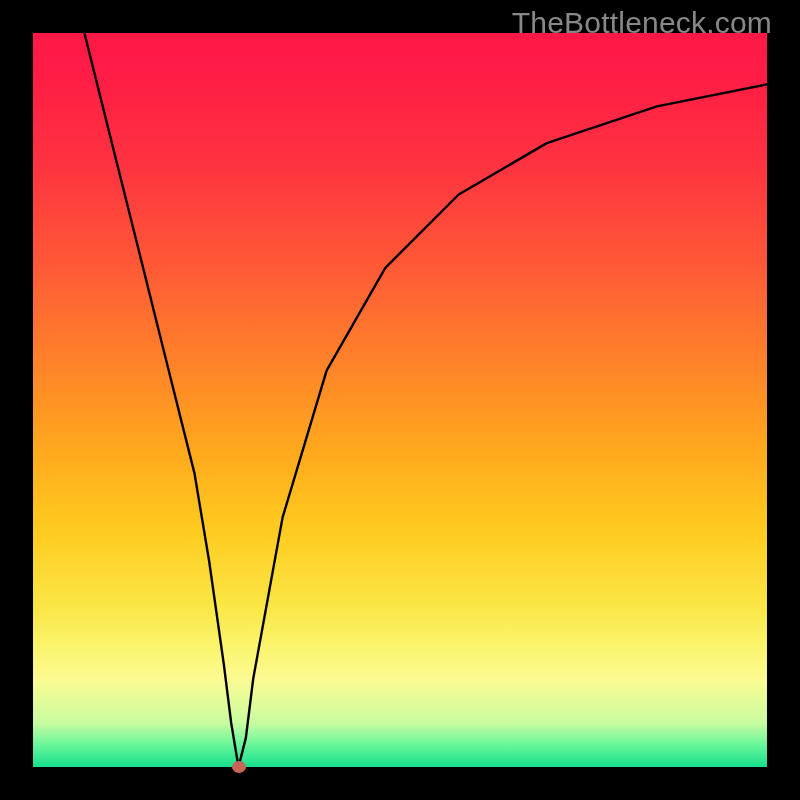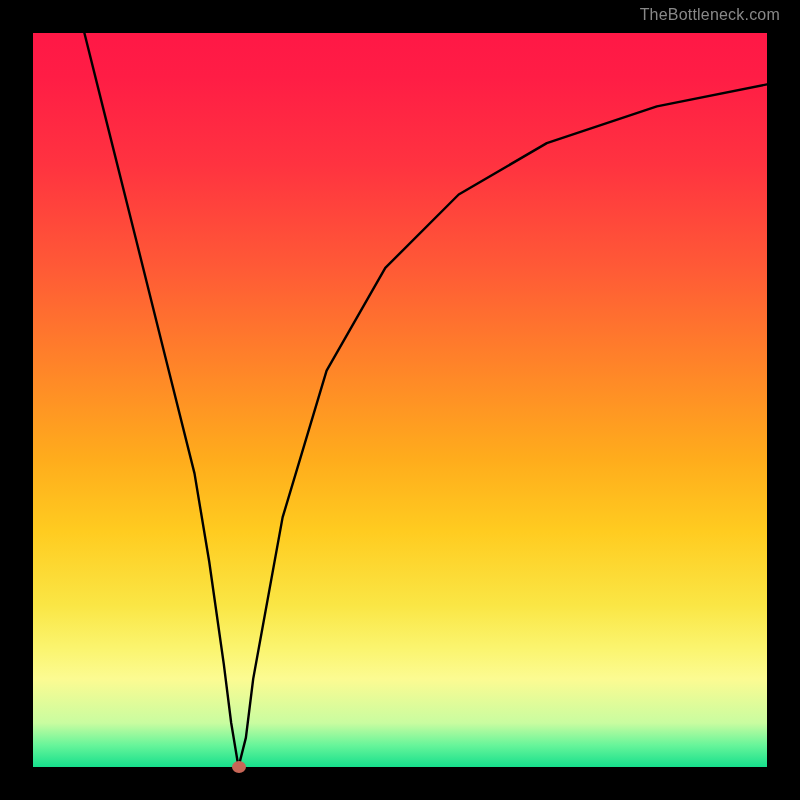--- a/index.html
+++ b/index.html
@@ -36,23 +36,23 @@
       #fbf570 84%,
       #fcfb92 88%,
       #c9fca0 94%,
       #68f59a 97%,
       #16df8c 100%
     );
   }
   .watermark {
     position: absolute;
     top: 6px;
-    right: 20px;
+    right: 28px;
     color: #888;
-    font-size: 16px;
+    font-size: 30px;
     font-family: Arial, Helvetica, sans-serif;
     letter-spacing: 0.2px;
     pointer-events: none;
     user-select: none;
   }
   svg.curve {
     position: absolute;
     left: 0;
     top: 0;
     width: 734px;

